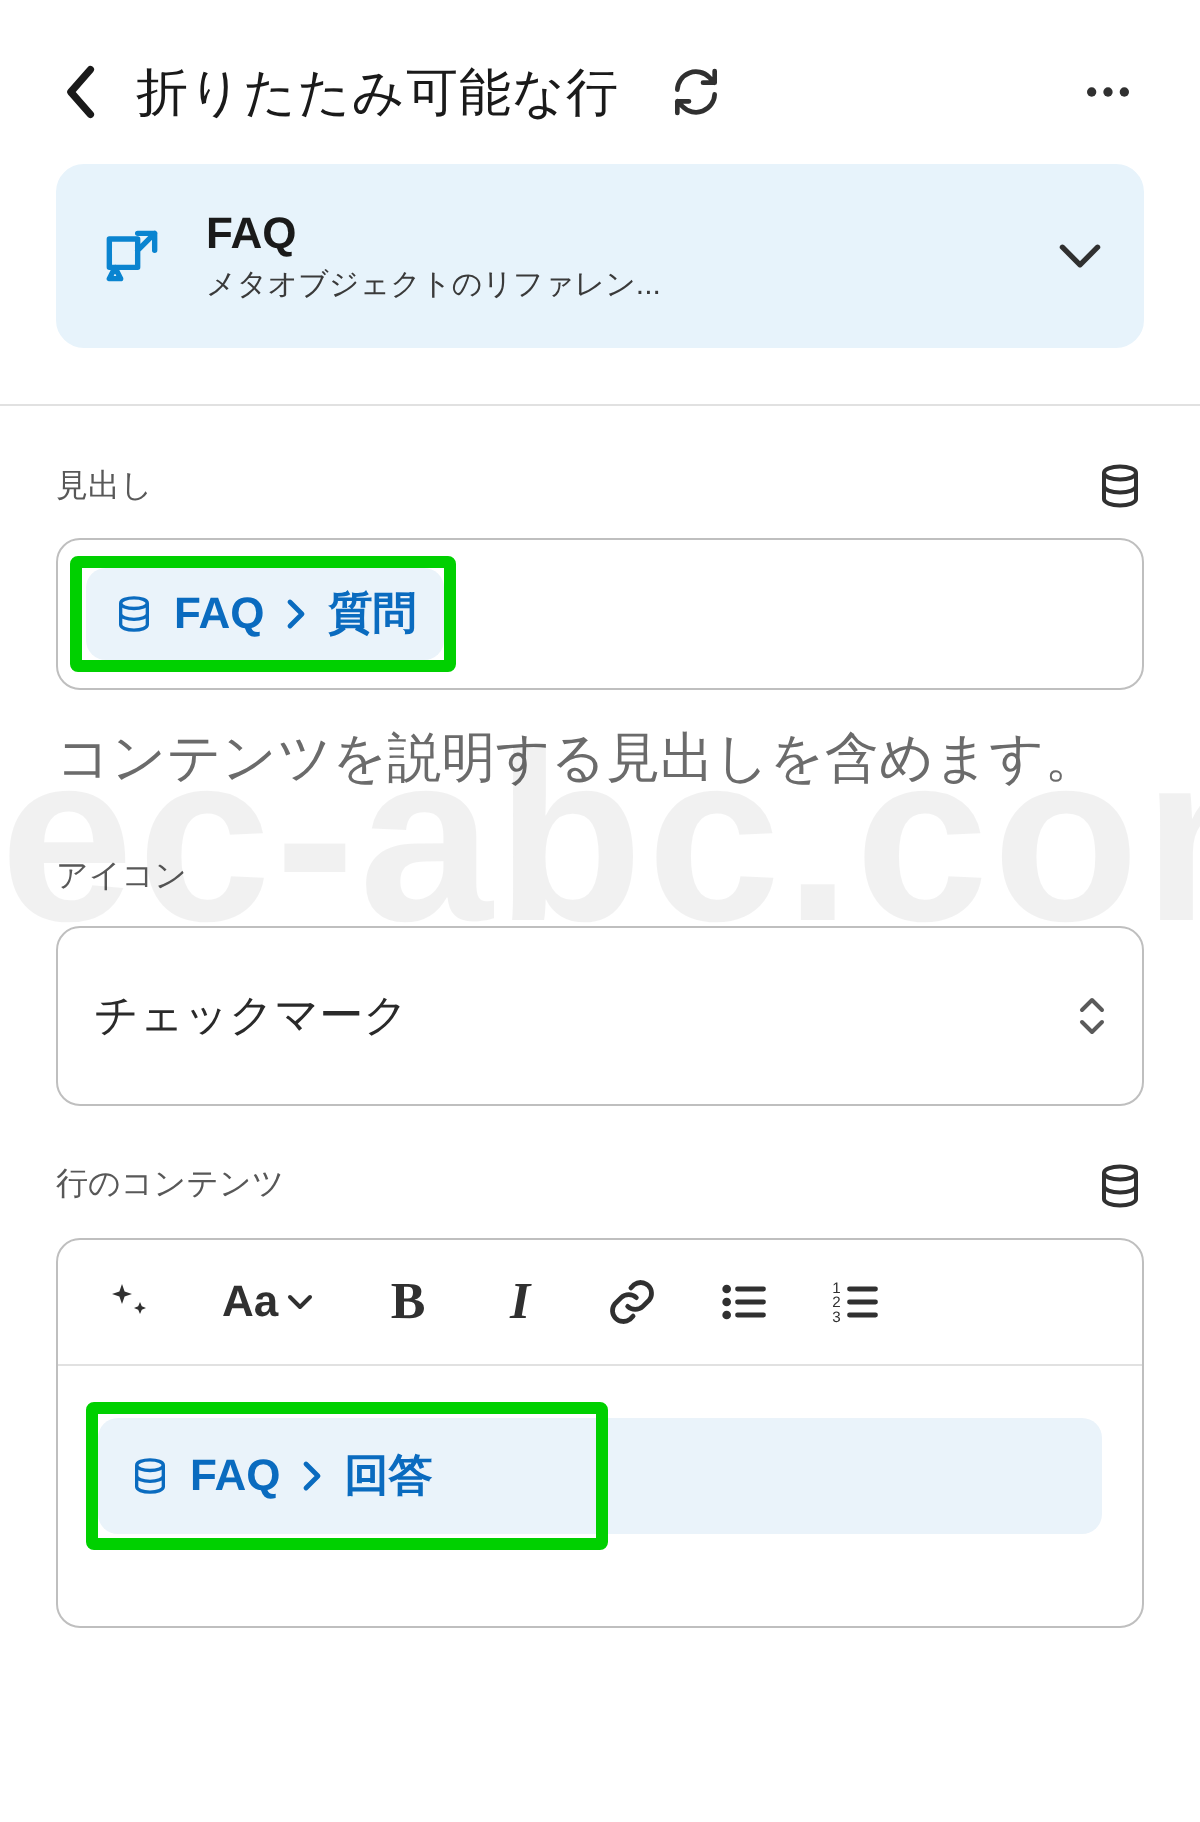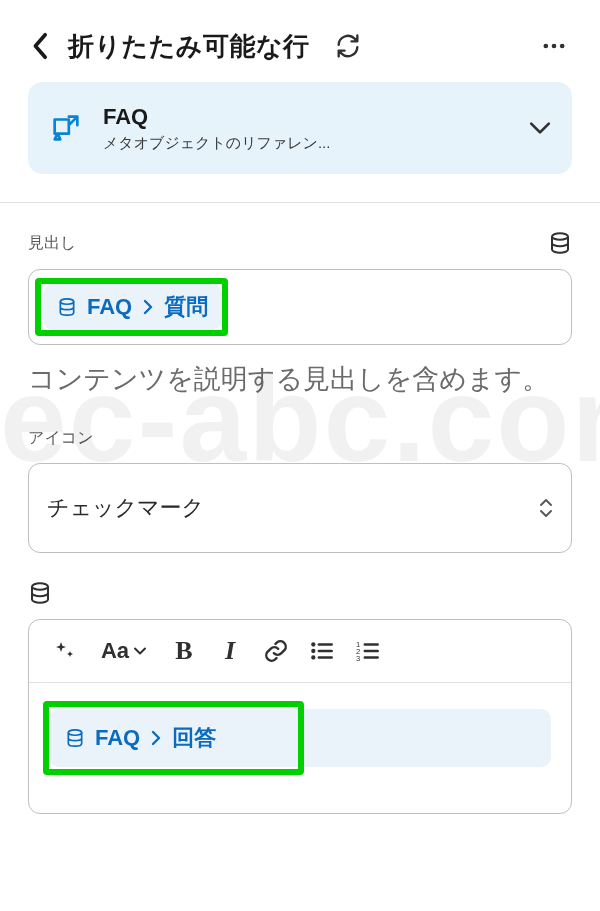--- a/index.html
+++ b/index.html
@@ -9,21 +9,21 @@
     font-family: -apple-system, "Segoe UI", "Hiragino Sans", Meiryo, sans-serif;
     background:#fff; color:#303030;
     position:relative; overflow:hidden;
   }
   .panel { padding:0 28px 28px; }
   .header-row {
     display:flex; align-items:center; gap:14px;
     padding:28px 0 18px;
   }
   .back-chevron { cursor:pointer; padding:4px; color:#1a1a1a; }
-  .header-title { font-size:26px; font-weight:700; flex:0 0 auto; letter-spacing:0.5px; color:#1a1a1a; }
+  .header-title { font-size:26px; font-weight:400; flex:0 0 auto; letter-spacing:0.5px; color:#1a1a1a; }
   .sync-icon { cursor:pointer; padding:4px; color:#303030; margin-left:6px; }
   .spacer { flex:1; }
   .more-icon { cursor:pointer; padding:4px; color:#303030; }
 
   .ref-card {
     background:#e7f3fb; border:1px solid #e7f3fb; border-radius:14px;
     padding:20px 20px; display:flex; align-items:center; gap:20px; cursor:pointer;
   }
   .ref-icon { color:#0a84d0; flex:0 0 auto; }
   .ref-text { flex:1; min-width:0; }
@@ -60,21 +60,21 @@
   .select-box {
     border:1px solid #bfbfbf; border-radius:12px;
     padding:29px 18px; background:#fff;
     display:flex; align-items:center; justify-content:space-between;
     font-size:22px; color:#2a2a2a; cursor:pointer;
   }
   .updown { display:inline-flex; flex-direction:column; gap:2px; color:#5a5a5a; }
 
   .editor-frame { border:1px solid #bfbfbf; border-radius:12px; background:#fff; overflow:hidden; }
   .toolbar {
-    display:flex; align-items:center; gap:4px;
+    display:flex; align-items:center; gap:14px;
     padding:10px 14px; border-bottom:1px solid #e1e1e1;
   }
   .tool-btn {
     display:inline-flex; align-items:center; justify-content:center;
     min-width:42px; height:42px; border-radius:8px; cursor:pointer; color:#303030;
   }
   .tool-btn.wide { min-width:70px; gap:4px; }
   .tool-btn .glyph-aa { font-size:22px; font-weight:600; }
   .tool-btn .glyph-b { font-family:Georgia,serif; font-size:26px; font-weight:800; }
   .tool-btn .glyph-i { font-family:Georgia,serif; font-size:26px; font-style:italic; font-weight:600; }
@@ -189,20 +189,21 @@
           </svg>
         <svg width="14" height="9" viewBox="0 0 14 9">
             <path d="M2 2 L7 7 L12 2" fill="none" stroke="currentColor" stroke-width="2" stroke-linecap="round" stroke-linejoin="round"></path>
           </svg>
       </span>
     </div>
   </div>
 
   <div class="field-block">
     <div class="field-label-row">
+      <span class="field-label">行のコンテンツ</span>
       <span class="db-icon">
         <svg width="24" height="24" viewBox="0 0 24 24">
             <ellipse cx="12" cy="5.5" rx="8" ry="3.2" fill="none" stroke="currentColor" stroke-width="2"></ellipse>
             <path d="M4 5.5v6.5c0 1.8 3.6 3.2 8 3.2s8-1.4 8-3.2V5.5M4 12v6.5c0 1.8 3.6 3.2 8 3.2s8-1.4 8-3.2V12" fill="none" stroke="currentColor" stroke-width="2"></path>
           </svg>
       </span>
     </div>
     <div class="editor-frame">
       <div class="toolbar">
         <span class="tool-btn">

